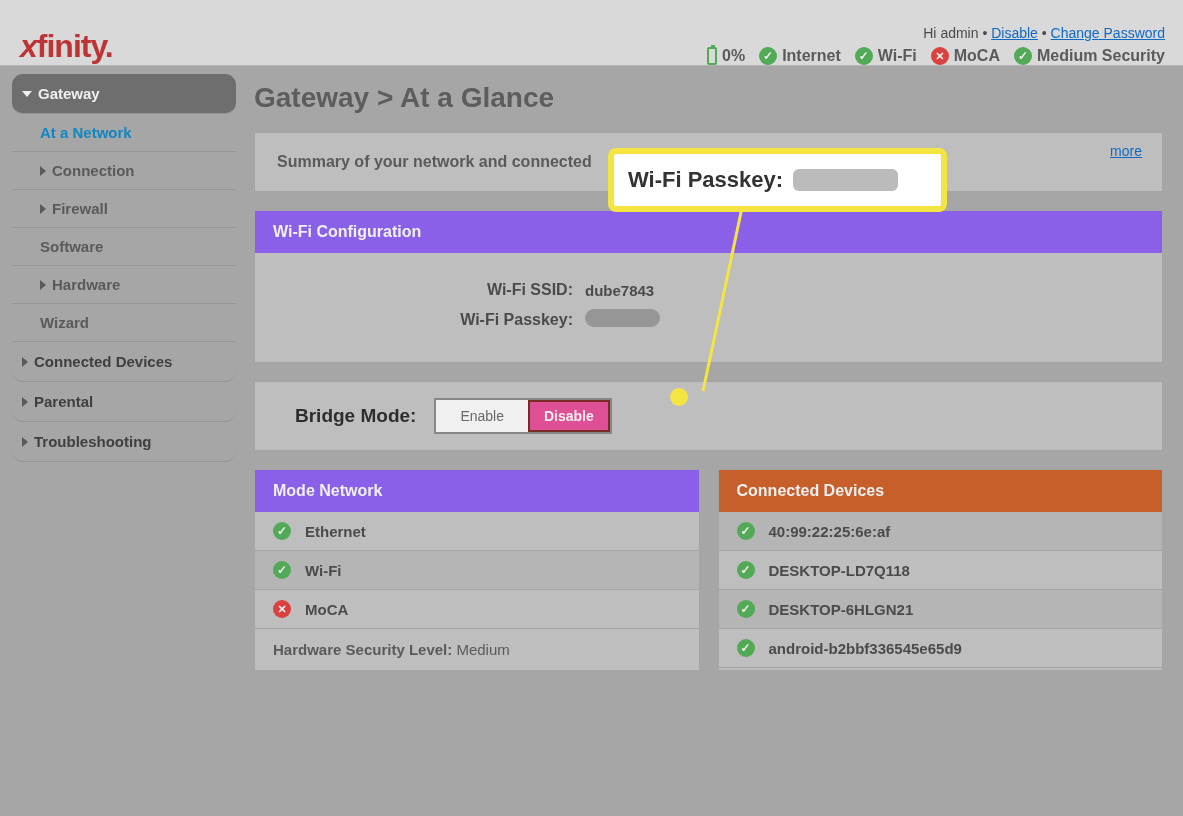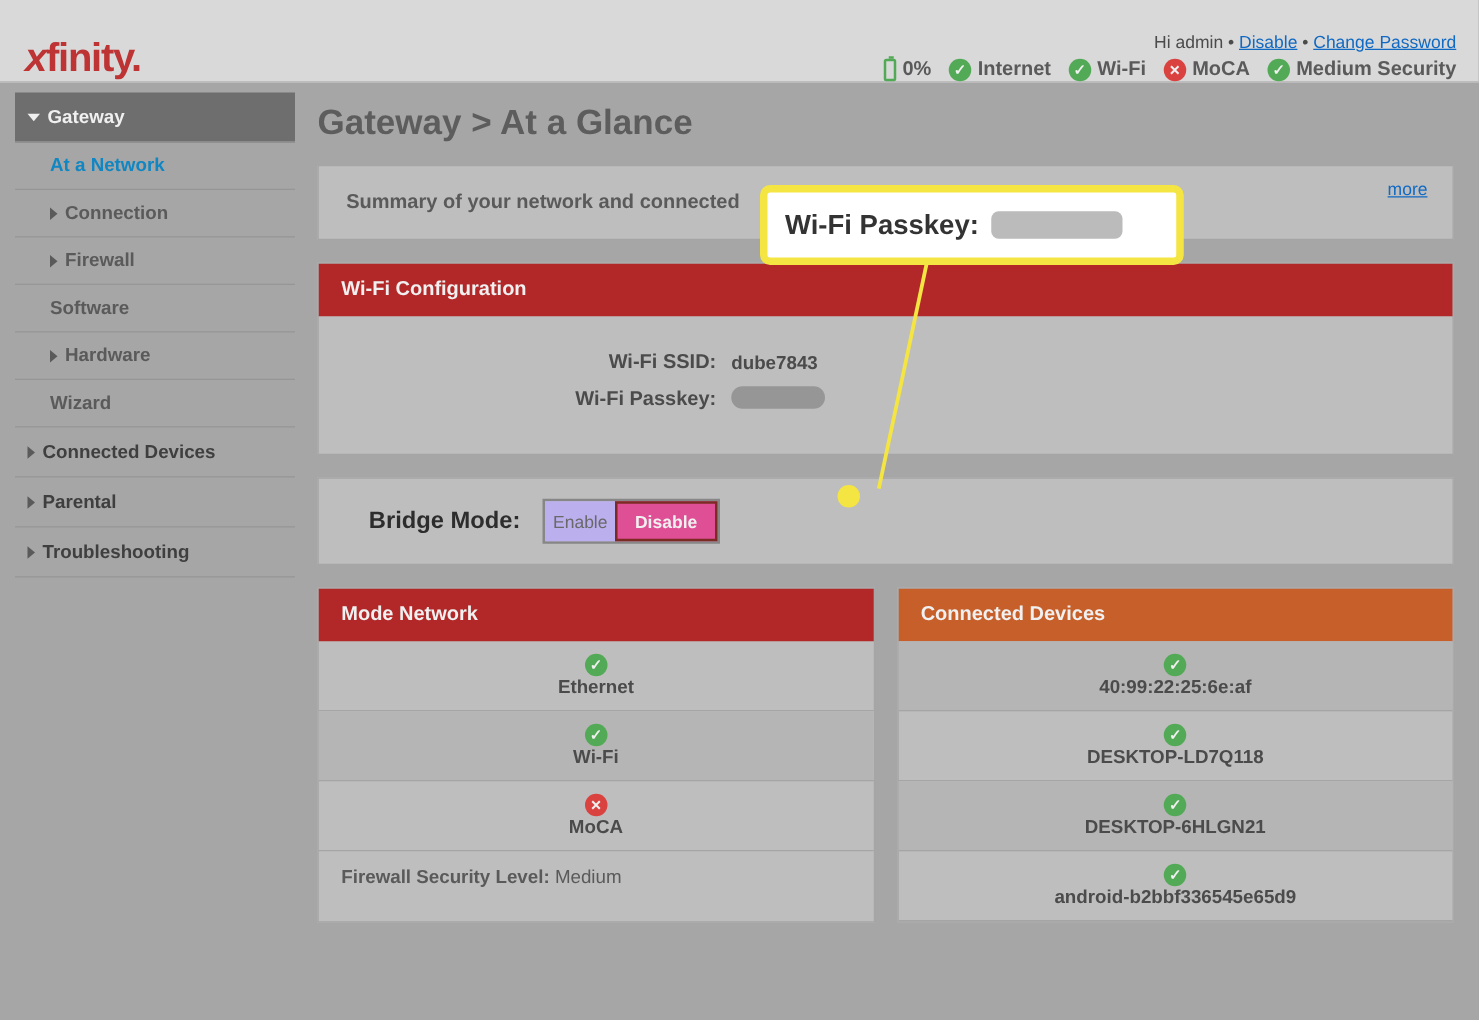--- a/index.html
+++ b/index.html
@@ -17,52 +17,52 @@
 .battery-icon::before { content: ""; position: absolute; top: -4px; left: 2px; width: 4px; height: 2px; background: #4caf50; }
 .check-icon { display: inline-flex; width: 18px; height: 18px; background: #4caf50; border-radius: 50%; align-items: center; justify-content: center; color: #fff; font-size: 12px; }
 .x-icon { display: inline-flex; width: 18px; height: 18px; background: #e53935; border-radius: 50%; align-items: center; justify-content: center; color: #fff; font-size: 11px; }
 .check-icon::after { content: "✓"; }
 .x-icon::after { content: "✕"; }
 
 .body-wrap { display: flex; padding-top: 8px; }
 .sidebar { width: 244px; padding: 0 8px 0 12px; }
 .sidebar ul { list-style: none; }
 .sidebar li { border-bottom: 1px solid #999; font-size: 15px; }
-.sidebar .top-item { padding: 11px 10px; font-weight: bold; color: #363636; cursor: pointer; display: flex; align-items: center; gap: 6px; }
+.sidebar .top-item { padding: 11px 10px; font-weight: bold; color: #363636; cursor: pointer; display: flex; align-items: center; gap: 6px; border-radius: 11px; }
 .sidebar .top-item.expanded { background: #6b6b6b; color: #fff; }
 .sidebar .sub-item { padding: 10px 10px 10px 28px; color: #555; cursor: pointer; display: flex; align-items: center; gap: 6px; font-weight: bold; }
 .sidebar .sub-item.active { color: #0088cc; }
 .sidebar .sub-item.plain { padding-left: 28px; }
 .caret { display: inline-block; width: 0; height: 0; border-left: 5px solid transparent; border-right: 5px solid transparent; border-top: 6px solid currentColor; }
 .caret-right { display: inline-block; width: 0; height: 0; border-top: 5px solid transparent; border-bottom: 5px solid transparent; border-left: 6px solid #555; }
 
 .main { flex: 1; padding: 0 20px 0 10px; }
 .page-title { font-size: 28px; font-weight: bold; color: #585858; margin: 8px 0 18px; }
 .panel { background: #c7c7c7; border: 1px solid #aaa; margin-bottom: 18px; }
 .summary-panel { display: flex; justify-content: space-between; align-items: center; padding: 20px 22px; position: relative; }
 .summary-text { font-size: 16px; font-weight: bold; color: #555; }
 .more-link { color: #0066cc; text-decoration: underline; font-size: 14px; position: absolute; right: 20px; top: 10px; }
-.panel-header { background: #b91c1c; color: #fff; font-weight: bold; padding: 12px 18px; font-size: 16px; }
+.panel-header { background: #8b5cf6; color: #fff; font-weight: bold; padding: 12px 18px; font-size: 16px; }
 .panel-header.orange { background: #d05a1e; }
 .panel-body { padding: 18px 16px 22px; }
 .config-row { display: flex; align-items: center; margin: 10px 0; }
 .config-label { width: 310px; text-align: right; font-weight: bold; color: #444; font-size: 16px; padding-right: 8px; }
 .config-value { font-weight: bold; color: #444; font-size: 15px; padding-left: 4px; }
 .redacted { display: inline-block; width: 75px; height: 18px; background: #999; border-radius: 9px; }
 .redacted-big { display: inline-block; width: 105px; height: 22px; background: #bbb; border-radius: 6px; }
 
 .bridge-panel { display: flex; align-items: center; padding: 16px 40px; gap: 18px; }
 .bridge-label { font-size: 19px; font-weight: bold; color: #222; }
 .btn-group { display: flex; border: 2px solid #888; }
-.btn-enable { background: #c4b5fd; color: #666; border: none; padding: 6px 6px; font-size: 14px; cursor: pointer; }
+.btn-enable { background: #ffffff; color: #666; border: none; padding: 6px 24px; font-size: 14px; cursor: pointer; }
 .btn-disable { background: #ec4899; color: #fff; border: 2px solid #7a1f16; padding: 6px 14px; font-size: 14px; font-weight: bold; cursor: pointer; }
 
 .two-col { display: flex; gap: 18px; }
 .half { flex: 1; }
-.list-row { display: flex; align-items: center; gap: 0; padding: 10px 18px; border-bottom: 1px solid #aaa; font-weight: bold; color: #444; font-size: 15px; flex-direction: column; }
+.list-row { display: flex; align-items: center; gap: 14px; padding: 10px 18px; border-bottom: 1px solid #aaa; font-weight: bold; color: #444; font-size: 15px; }
 .list-row.alt { background: #bcbcbc; }
 .firewall-row { padding: 12px 18px; font-weight: bold; color: #555; font-size: 15px; }
 
 .callout { position: absolute; top: 150px; left: 610px; width: 335px; height: 60px; background: #fff; border: 4px solid #f4e542; border-radius: 6px; display: flex; align-items: center; padding: 0 14px; gap: 10px; z-index: 20; box-shadow: 0 0 0 2px #f4e542; }
 .callout-text { font-size: 22px; font-weight: bold; color: #333; }
 .callout-line { position: absolute; top: 210px; left: 740px; width: 3px; height: 185px; background: #f4e542; z-index: 19; transform: rotate(12deg); transform-origin: top; }
 .callout-dot { position: absolute; top: 388px; left: 670px; width: 18px; height: 18px; background: #f4e542; border-radius: 50%; z-index: 19; }
 .overlay { position: absolute; inset: 0; background: rgba(128,128,128,0.12); pointer-events: none; z-index: 2; }
 </style>
 </head>
@@ -181,21 +181,21 @@
         </div>
         <div class="list-row alt">
           <span class="check-icon"></span>
           <span>Wi-Fi</span>
         </div>
         <div class="list-row">
           <span class="x-icon"></span>
           <span>MoCA</span>
         </div>
         <div class="firewall-row alt">
-          <span>Firewall Security Level: </span><span style="font-weight:normal">Medium</span>
+          <span>Hardware Security Level: </span><span style="font-weight:normal">Medium</span>
         </div>
       </div>
 
       <div class="panel half">
         <div class="panel-header orange">Connected Devices</div>
         <div class="list-row alt">
           <span class="check-icon"></span>
           <span>40:99:22:25:6e:af</span>
         </div>
         <div class="list-row">

